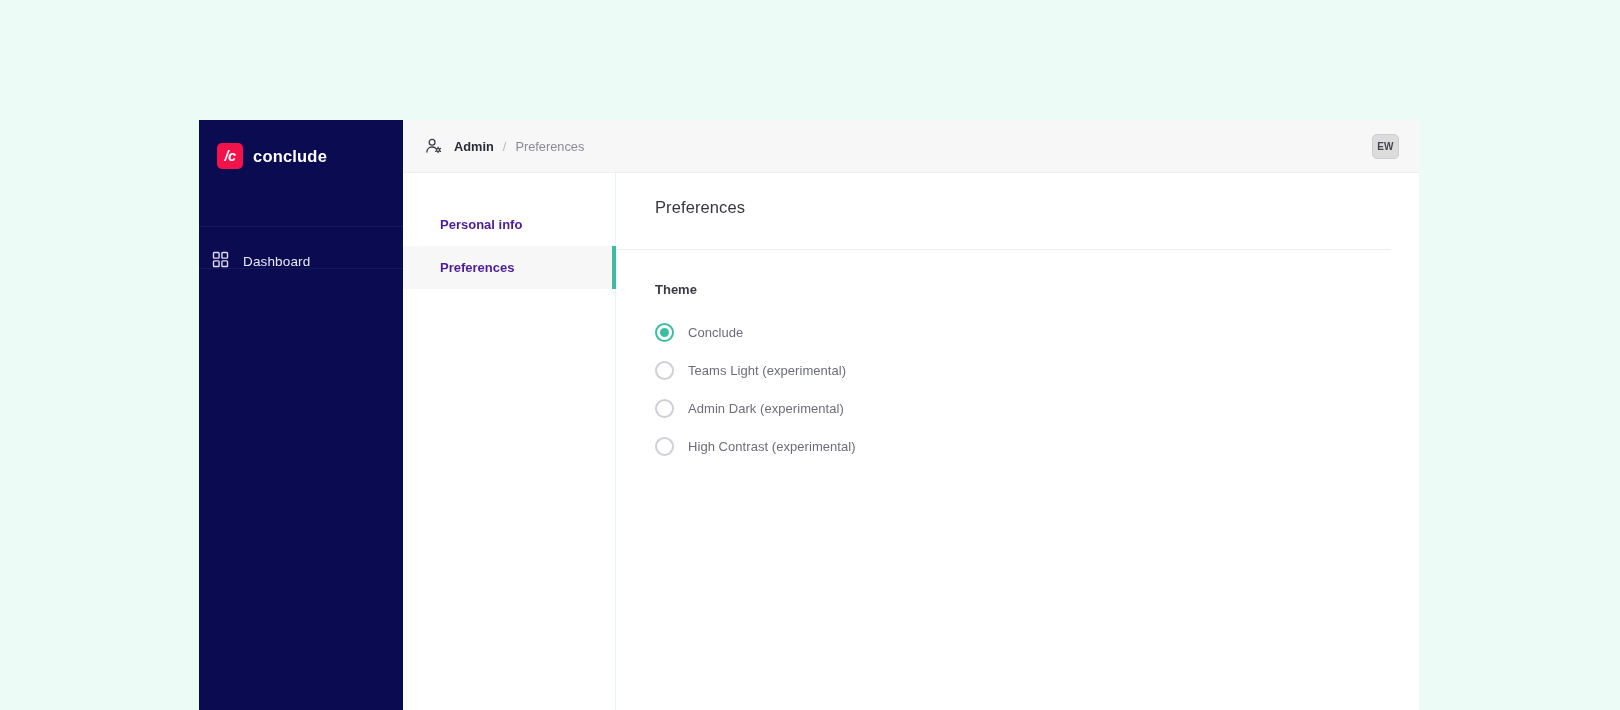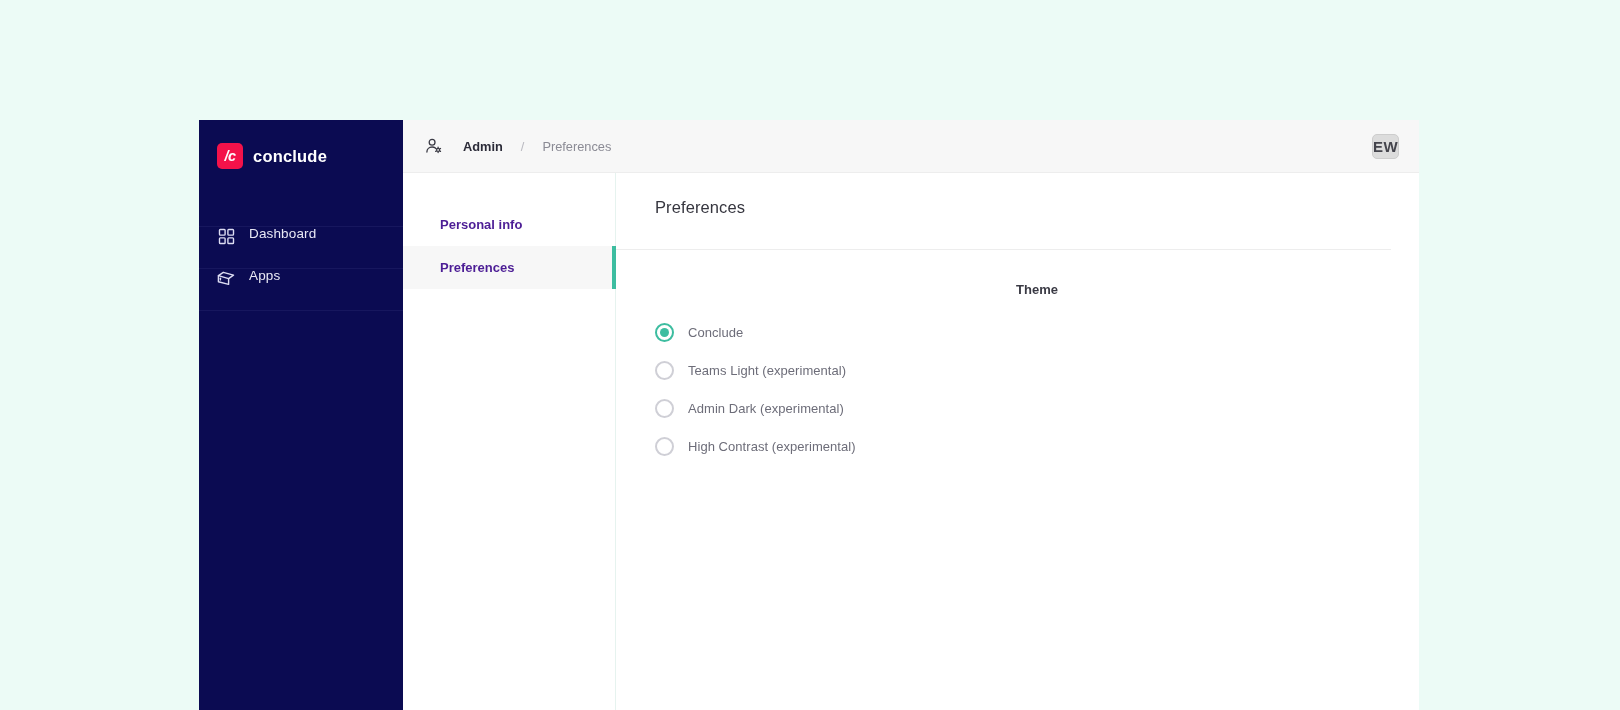--- a/index.html
+++ b/index.html
@@ -68,22 +68,22 @@
 
   .nav {
     margin-top: 47px;
     display: flex;
     flex-direction: column;
   }
 
   .nav-item {
     height: 43px;
     display: flex;
-    align-items: flex-start;
-    padding: 0 18px;
+    align-items: flex-end;
+    padding: 0 12px;
     color: #e8e8f5;
     font-size: 13.5px;
     border-top: 1px solid #17175e;
     border-bottom: 1px solid #17175e;
     margin-top: -1px;
     position: relative;
     cursor: pointer;
   }
   .nav-item.active {
     background: #353587;
@@ -123,21 +123,21 @@
     height: 52px;
     flex: 0 0 52px;
     background: #f7f7f7;
     display: flex;
     align-items: center;
     padding: 0 20px 0 22px;
   }
   .breadcrumb {
     display: flex;
     align-items: center;
-    gap: 18px;
+    gap: 9px;
     font-size: 12.8px;
   }
   .bc-icon {
     width: 18px;
     height: 18px;
     display: flex;
     align-items: center;
     justify-content: center;
     margin-right: 2px;
   }
@@ -146,21 +146,21 @@
   .bc-tail { color: #8b8b95; }
 
   .avatar {
     margin-left: auto;
     width: 27px;
     height: 25px;
     border-radius: 5px;
     background: #dcdcdc;
     border: 1px solid #cdcdcd;
     color: #44444c;
-    font-size: 15px;
+    font-size: 10px;
     font-weight: bold;
     display: flex;
     align-items: center;
     justify-content: center;
     letter-spacing: 0.3px;
     cursor: pointer;
   }
 
   
   .body-split {
@@ -220,21 +220,20 @@
   }
   .page-title {
     font-size: 16.5px;
     color: #36363f;
     font-weight: normal;
     letter-spacing: 0.1px;
   }
 
   .section {
     padding: 32px 0 0 39px;
-    text-align: center;
   }
   .section-title {
     font-size: 13px;
     font-weight: bold;
     color: #3a3a44;
     margin-bottom: 23px;
   }
 
   .radio-list {
     display: flex;
@@ -295,30 +294,20 @@
             <rect x="1.5" y="1.5" width="5.6" height="5.6" rx="0.8"></rect>
             <rect x="9.9" y="1.5" width="5.6" height="5.6" rx="0.8"></rect>
             <rect x="1.5" y="9.9" width="5.6" height="5.6" rx="0.8"></rect>
             <rect x="9.9" y="9.9" width="5.6" height="5.6" rx="0.8"></rect>
           </svg>
         </span>
         <span class="nav-label">Dashboard</span>
       </div>
 
 
-      <div class="nav-item">
-        <span class="nav-icon">
-          <svg width="18" height="16" viewBox="0 0 18 16" fill="none" stroke="#dcdcf2" stroke-width="1.4" stroke-linejoin="round">
-            <path d="M1.4 5.6L6.3 2.3l10.2 2.9-4.9 3.4L1.4 5.6z"></path>
-            <path d="M1.4 5.6v6.2l10.2 2.6V8.6"></path>
-            <path d="M3.4 8.3v1.6" stroke-linecap="round"></path>
-          </svg>
-        </span>
-        <span class="nav-label">Apps</span>
-      </div>
 
 
     </nav>
   </aside>
 
   <section class="main">
 
     <header class="topbar">
       <div class="breadcrumb">
         <span class="bc-icon">

